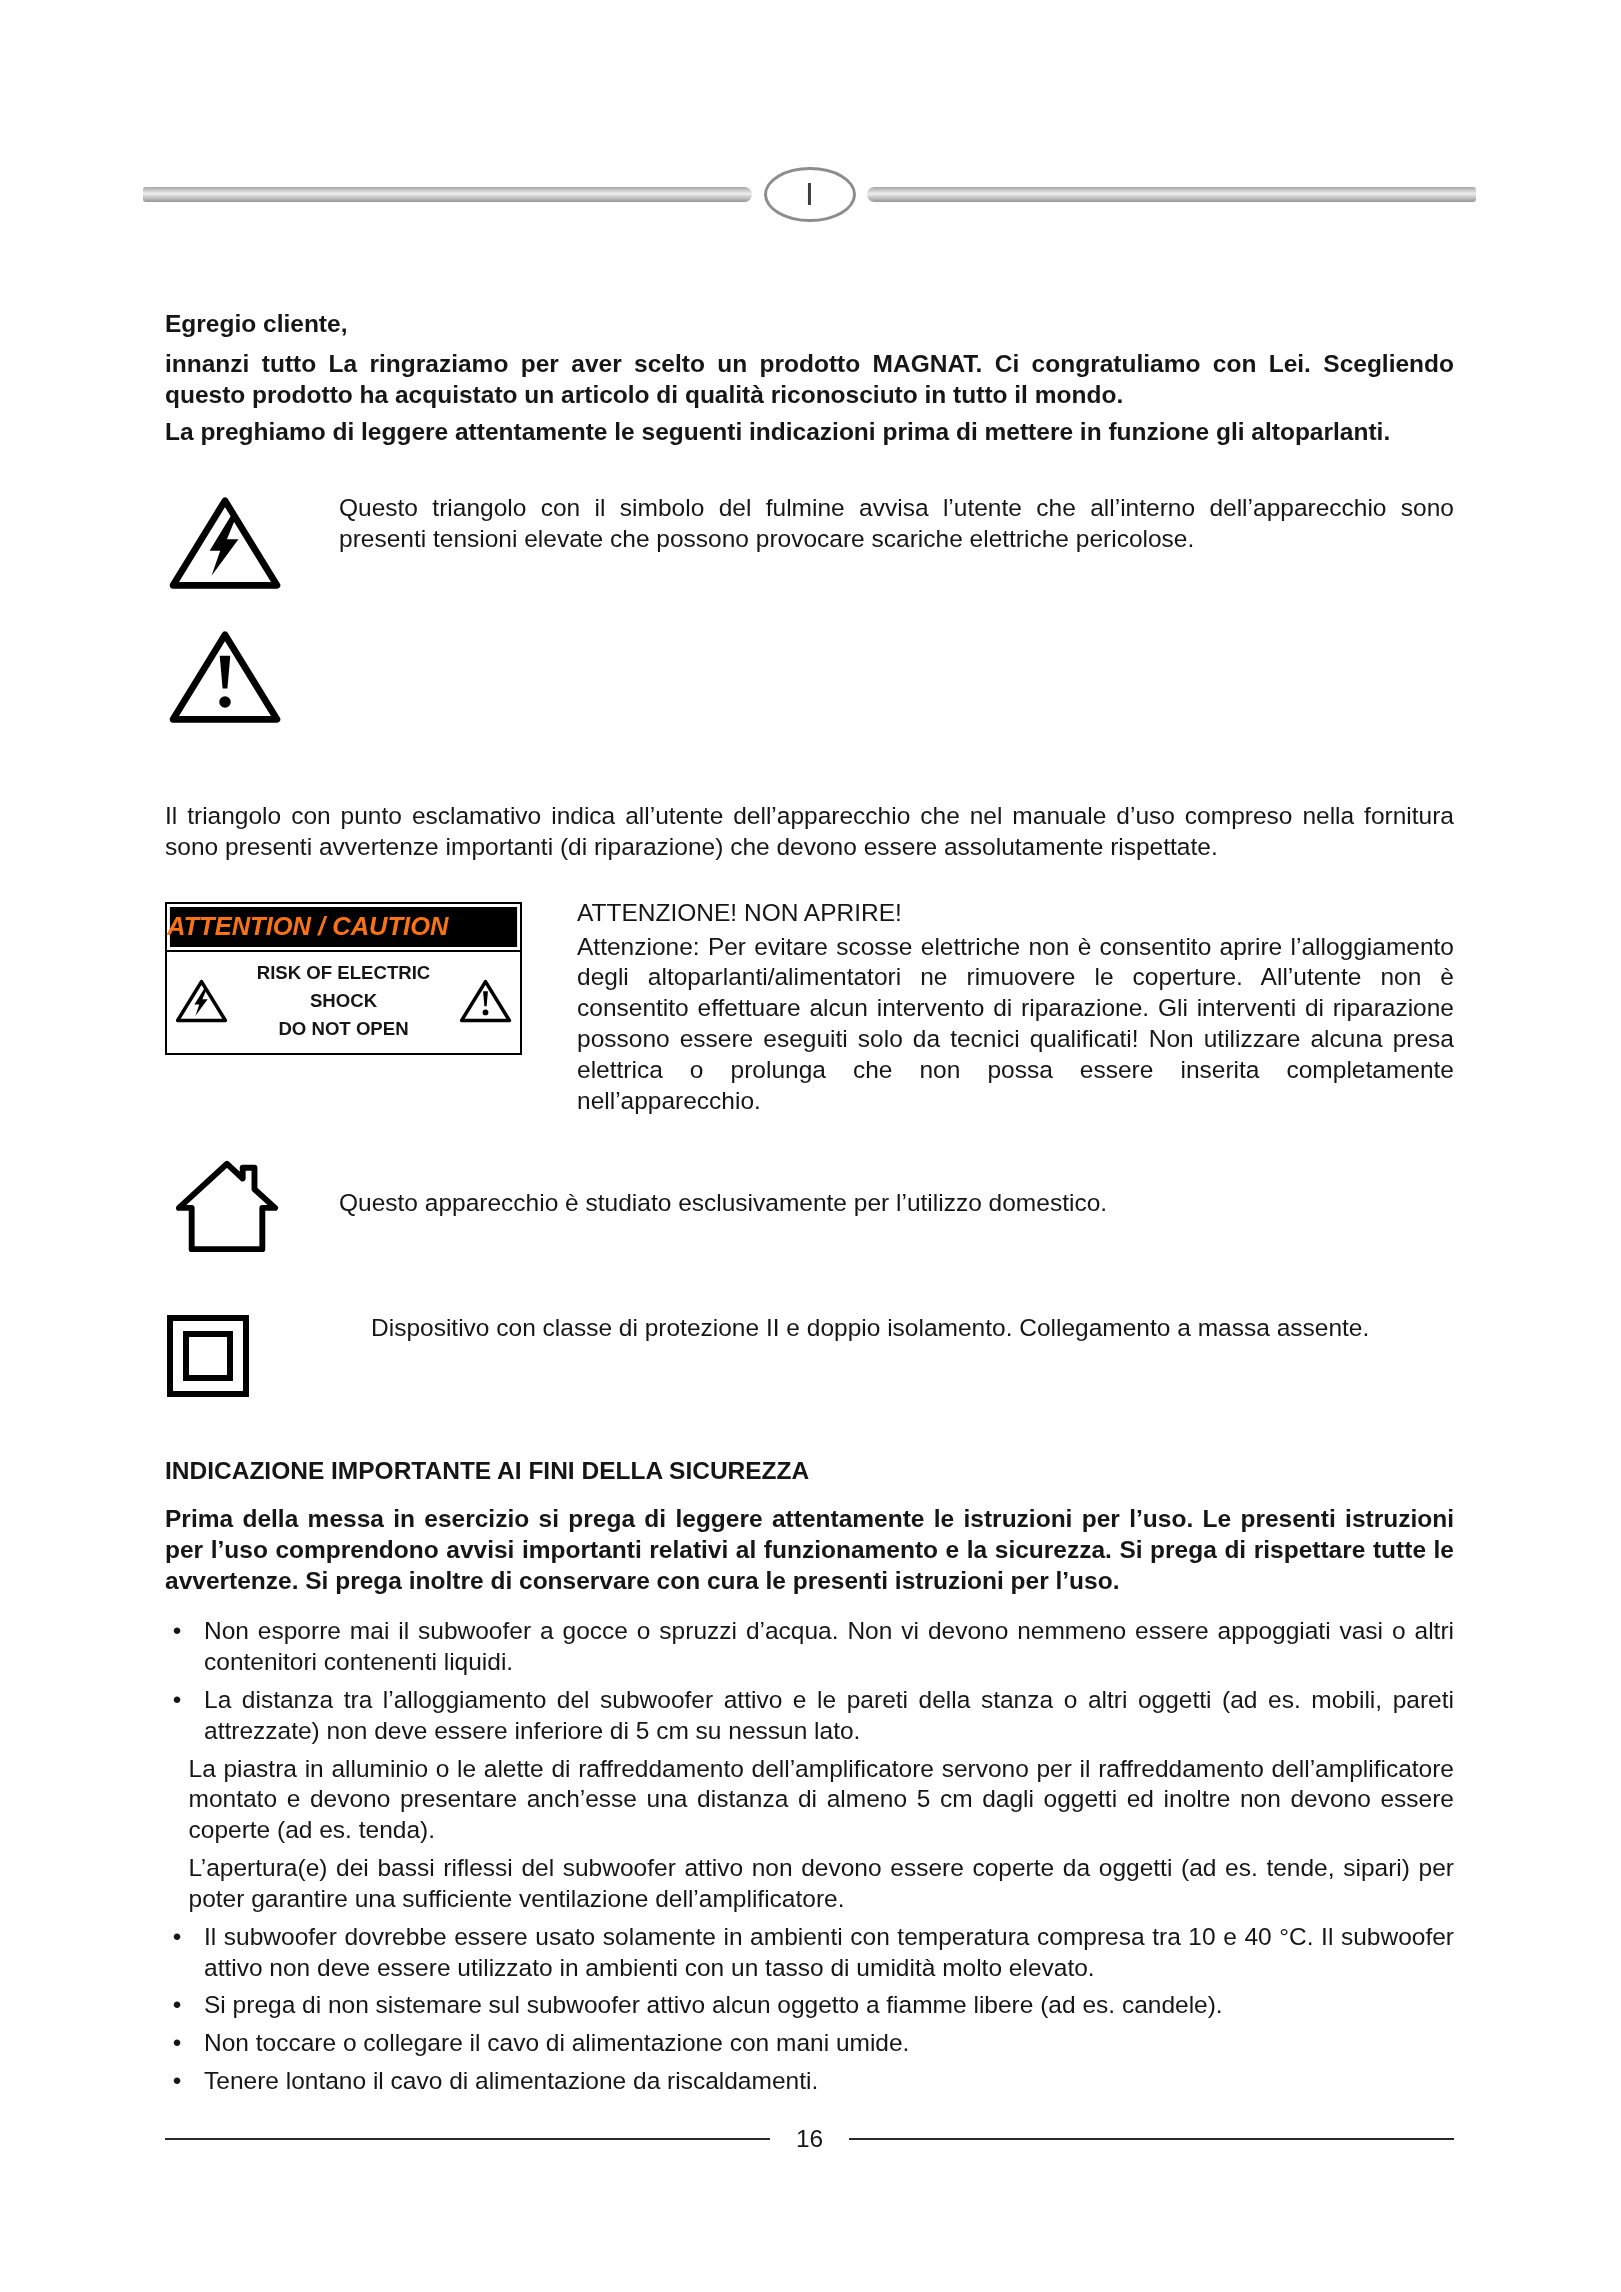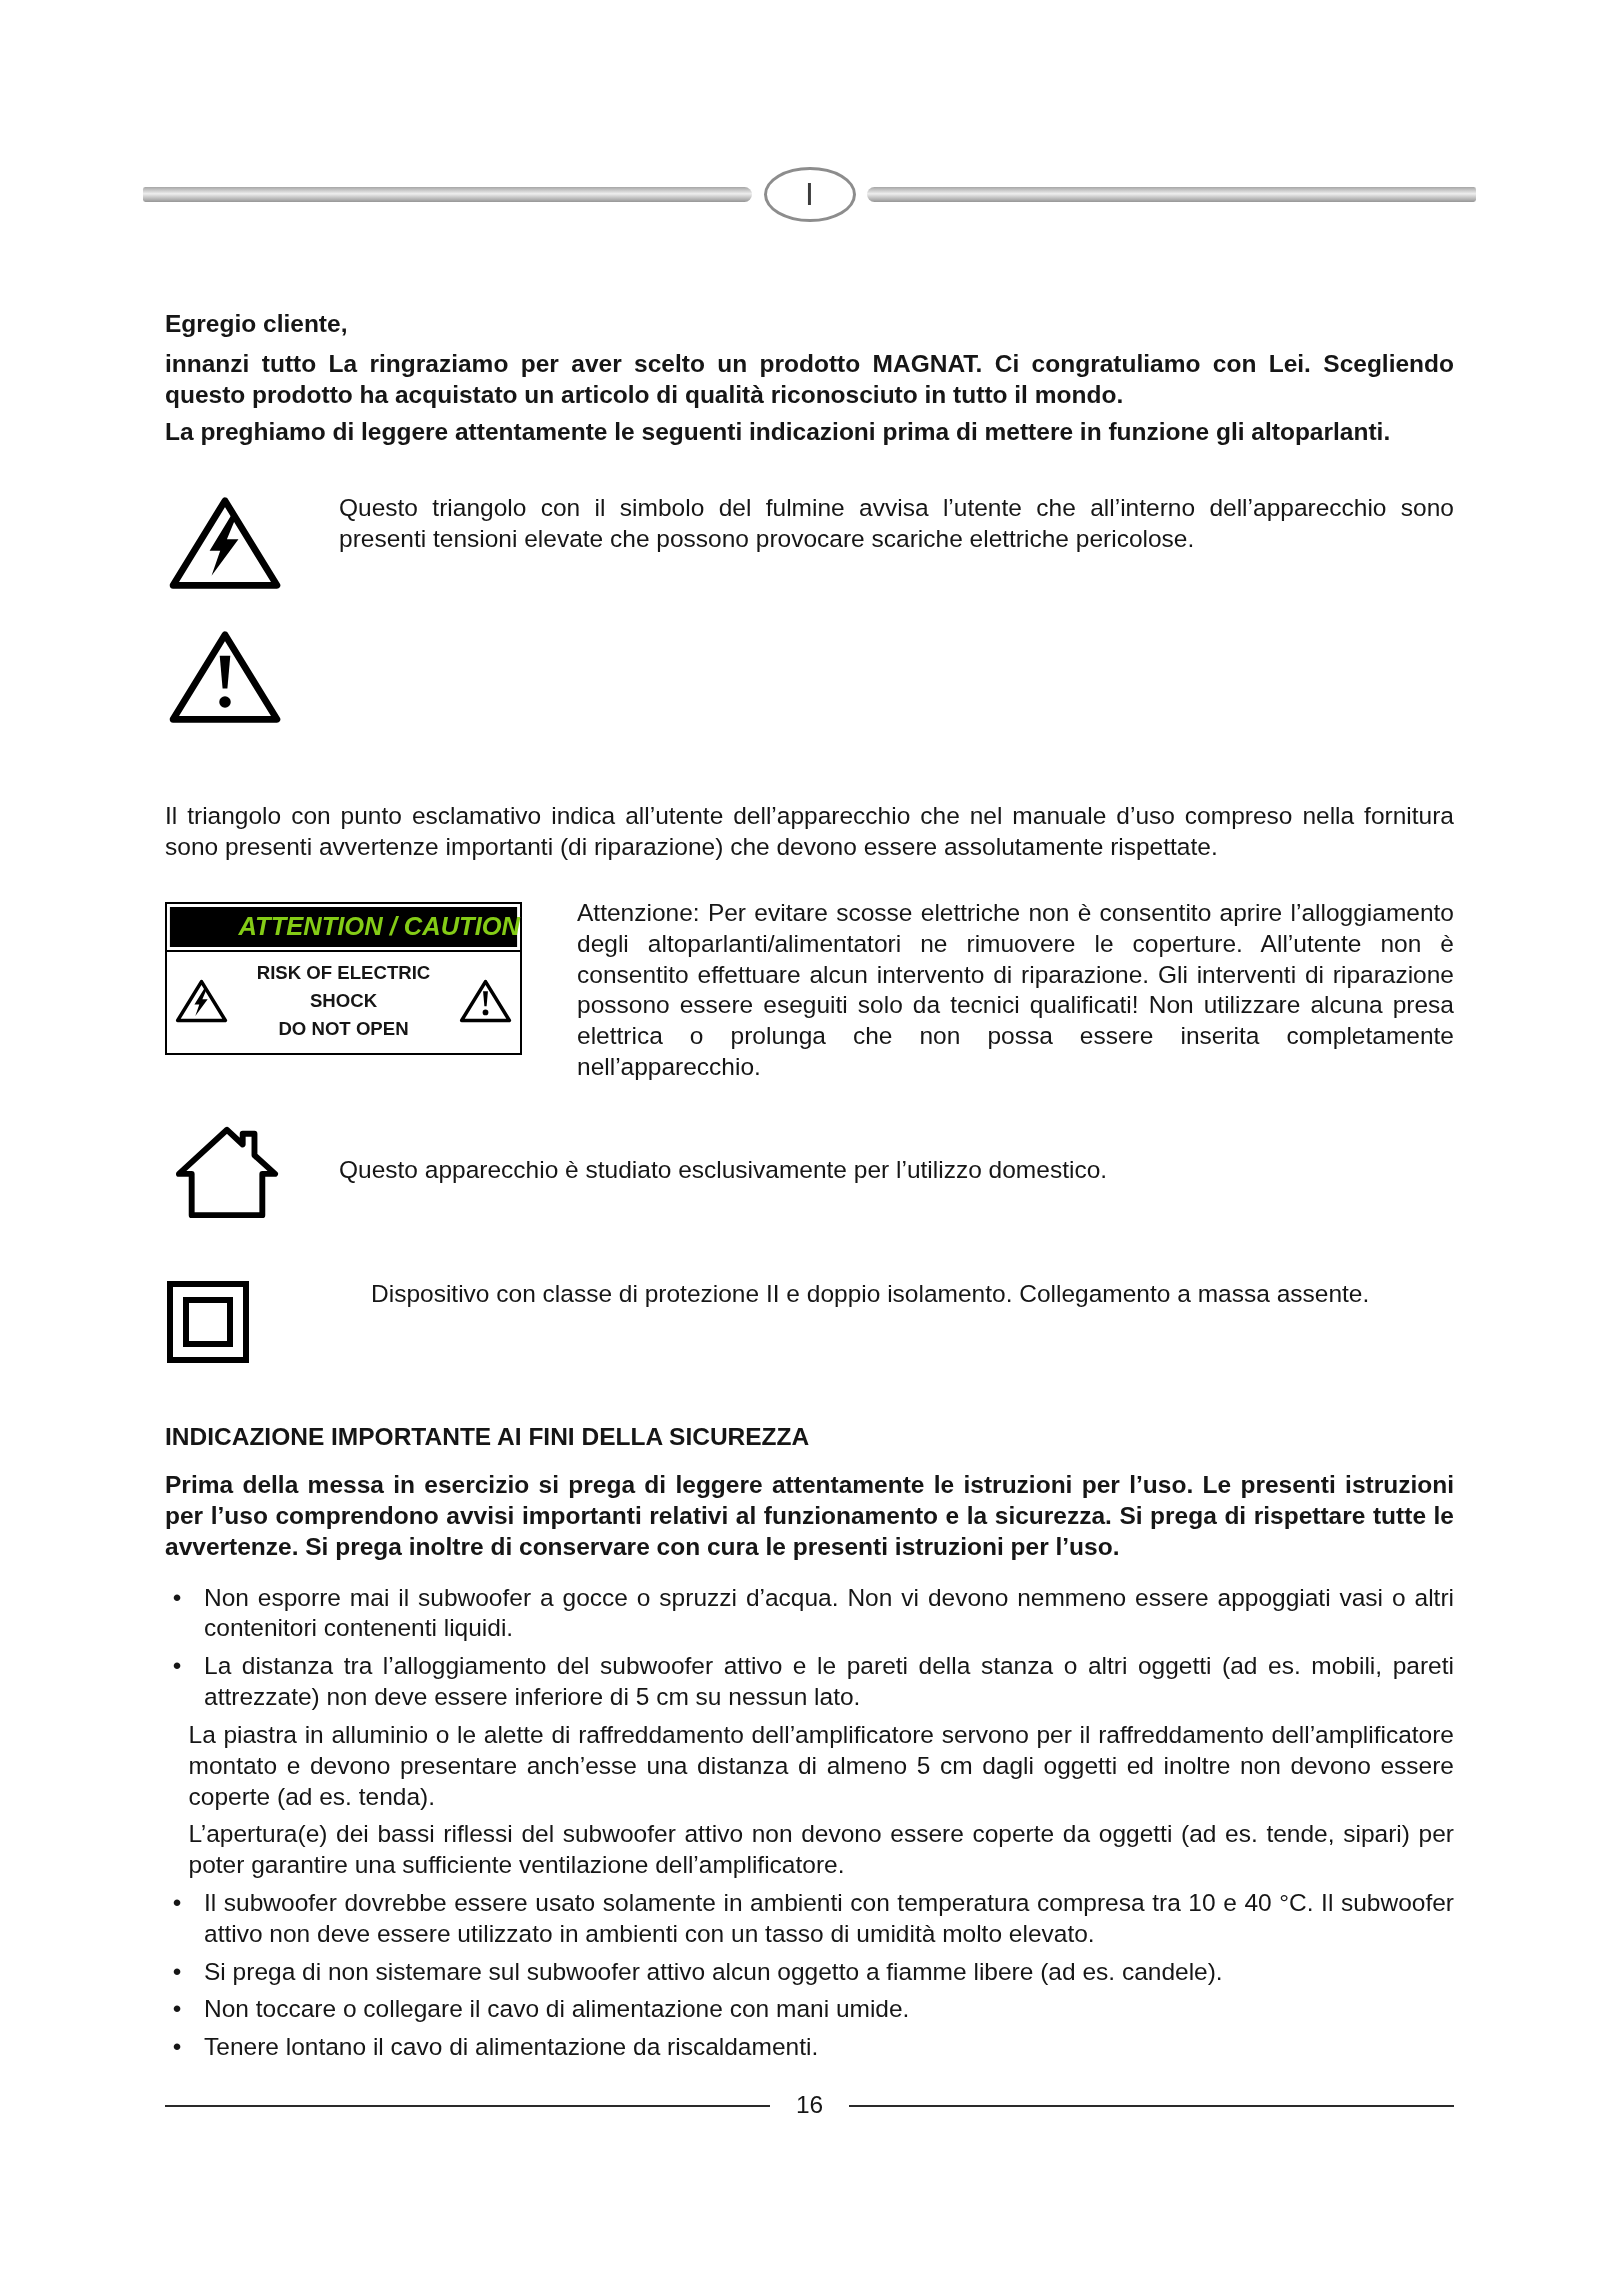--- a/index.html
+++ b/index.html
@@ -51,23 +51,23 @@
   .row-text { flex: 1 1 auto; }
   .warning-1 { margin-top: 45px; }
   .warning-2 { margin-top: 34px; flex-direction: column; }
   .tri-icon, .house-icon { display: block; margin-left: 2px; }
 
   
   .caution-row { display: flex; align-items: flex-start; margin-top: 35px; }
   .caution-left { flex: 0 0 412px; padding-top: 3.9px; }
   .caution-box { width: 357px; border: 2.9px solid #000; background: #fff; }
   .caution-box-header {
-    background: #000; color: #84cc16;
+    background: #000; color: #f97316;
     font-style: italic; font-weight: 700; font-size: 25.5px;
-    text-align: right; padding: 5.9px 0 7.8px;
+    text-align: left; padding: 5.9px 0 7.8px;
     box-shadow: inset 0 0 0 2.9px #fff;
     border-bottom: 2.9px solid #000;
   }
   .caution-box-body { display: flex; align-items: center; padding: 7.8px 7.8px 9.8px; }
   .caution-lines { flex: 1; text-align: center; font-weight: 700; font-size: 18.6px; line-height: 1.5; }
   .tri-small { display: block; flex: 0 0 auto; }
   .caution-text { flex: 1; }
   .caution-title { margin-bottom: 2.9px; }
 
   
@@ -149,20 +149,21 @@
           </div>
           <svg class="tri-small" width="53" height="46" viewBox="0 0 120 104">
             <path d="M60 8 L114 96 L6 96 Z" fill="none" stroke="#000" stroke-width="8" stroke-linejoin="round"></path>
             <path d="M54.5 30 L65.5 30 L62.5 64 L57.5 64 Z" fill="#000"></path>
             <circle cx="60" cy="78" r="6.5" fill="#000"></circle>
           </svg>
         </div>
       </div>
     </div>
     <div class="caution-text">
+      <p class="caution-title">ATTENZIONE! NON APRIRE!</p>
       <p class="caution-body justify">Attenzione: Per evitare scosse elettriche non è consentito aprire l’alloggiamento degli altoparlanti/alimentatori ne rimuovere le coperture. All’utente non è consentito effettuare alcun intervento di riparazione. Gli interventi di riparazione possono essere eseguiti solo da tecnici qualificati! Non utilizzare alcuna presa elettrica o prolunga che non possa essere inserita completamente nell’apparecchio.</p>
     </div>
   </section>
 
   <section class="icon-row house-row">
     <div class="icon-col">
       <svg class="house-icon" width="120" height="104" viewBox="0 0 122 106">
         <path d="M25 99 L25 57 L12 57 L61 12 L77 27 L77 16 L89 16 L89 38 L110 57 L97 57 L97 99 Z" fill="none" stroke="#000" stroke-width="6" stroke-linejoin="round"></path>
       </svg>
     </div>

